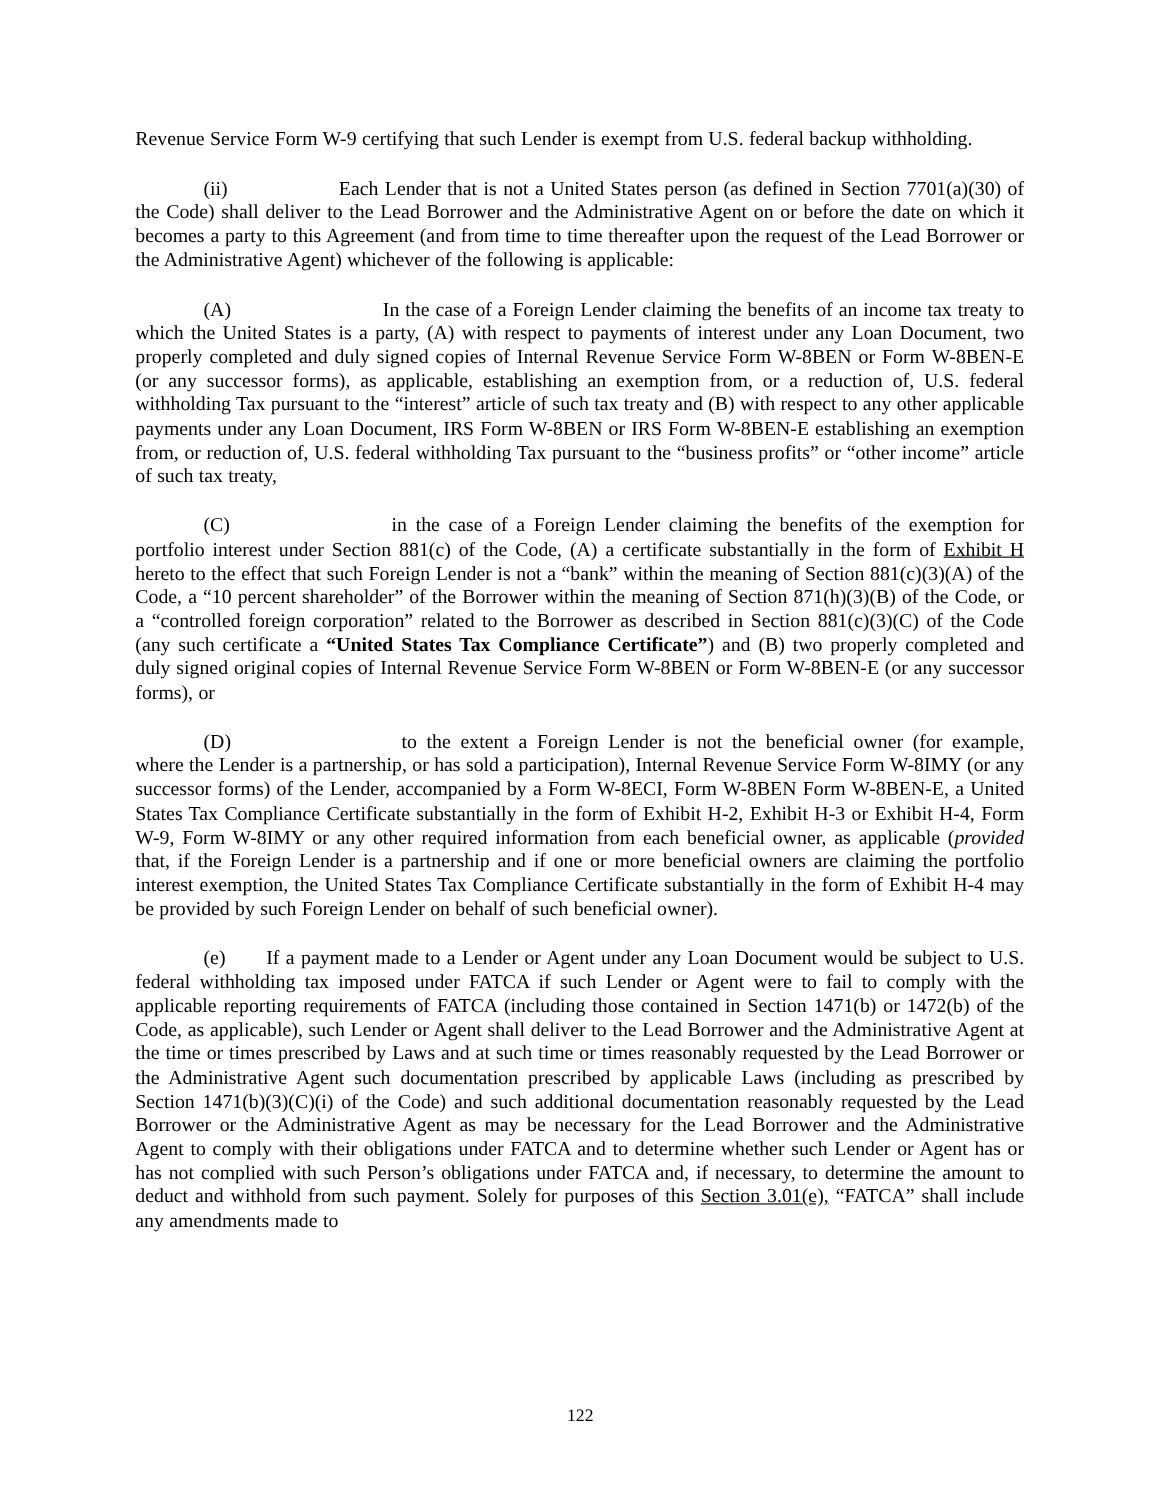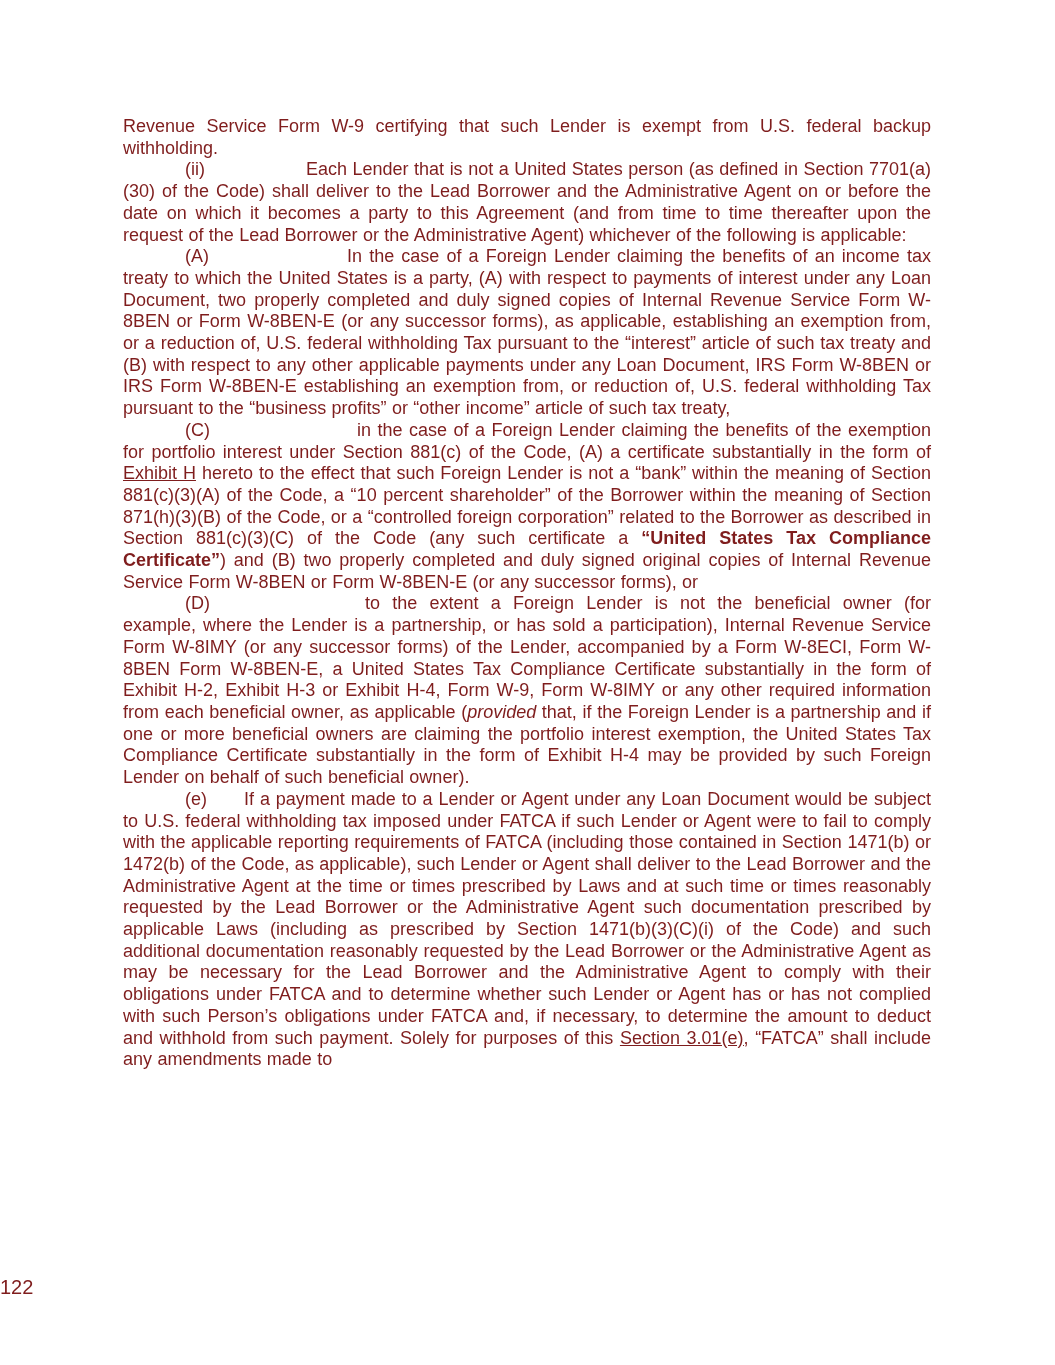--- a/index.html
+++ b/index.html
@@ -1,56 +1,56 @@
 <!DOCTYPE html>
 <html><head>
 <meta charset="utf-8">
 <style>
   html,body{margin:0;padding:0;background:#ffffff;}
   .page{
     position:relative;
     width:1055px;
     height:1365px;
     background:#ffffff;
-    font-family:Liberation Sans, sans-serif;
-    color:#7f1d1d;
+    font-family:Liberation Serif, serif;
+    color:#000000;
     overflow:hidden;
   }
   .content{
     position:absolute;
     left:123px;
     top:116px;
     width:808px;
   }
   .para{
     margin:0;
     text-align:justify;
     font-size:18px;
     line-height:21.7px;
     word-spacing:0.02em;
   }
-  .para + .para{}
+  .para + .para{margin-top:23px;}
   .sp{display:inline-block;height:1px;vertical-align:baseline;}
   .ind{width:62px;}
   .g-ii{width:101px;}
   .g-a{width:138px;}
   .g-b{width:152px;}
   .g-c{width:147px;}
   .g-d{width:155px;}
   .g-e{width:37px;}
   .run-bold{font-weight:700;}
   .run-underline{text-decoration:underline;}
   .run-italic{font-style:italic;}
   .page-number{
     position:absolute;
     top:1277px;
     left:0;
     width:100%;
-    text-align:left;
-    font-size:20px;
+    text-align:center;
+    font-size:16px;
     line-height:21.7px;
   }
 </style>
 </head>
 <body>
 
 <div class="page">
   <div class="content">
 
     <p class="para"><span><span>Revenue Service Form W-9 certifying that such Lender is exempt from U.S. federal backup withholding.</span></span></p>

